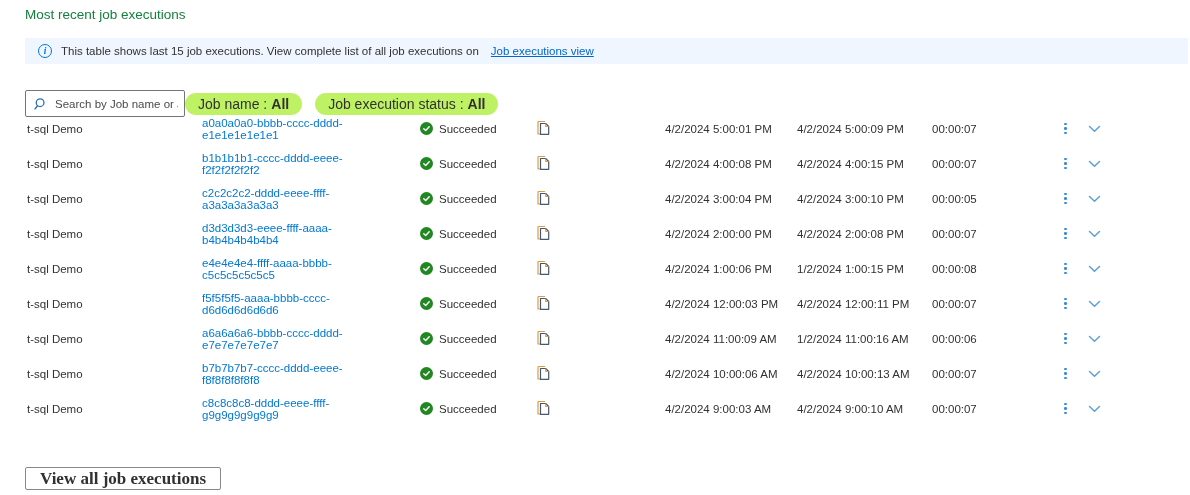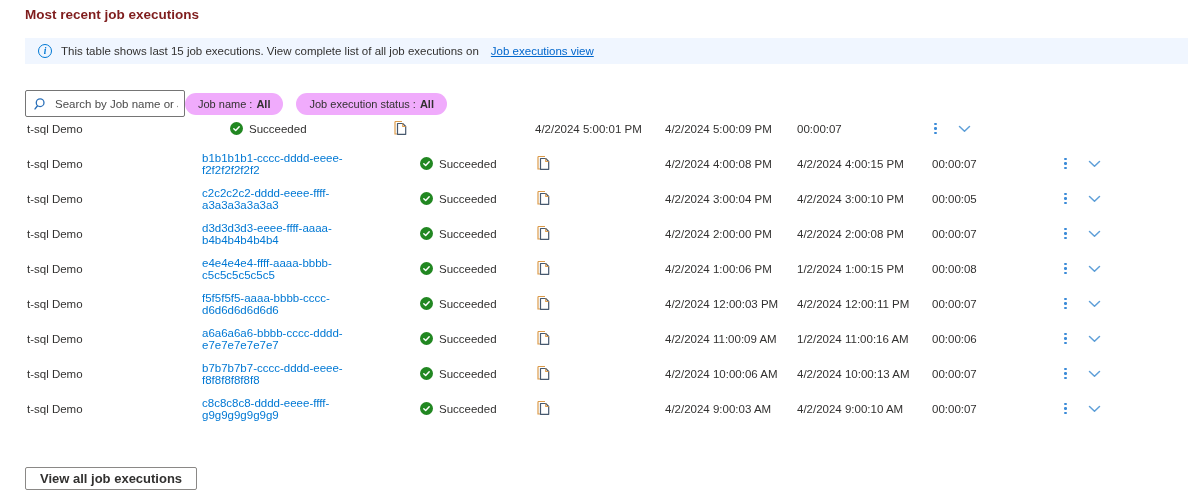--- a/index.html
+++ b/index.html
@@ -1,39 +1,39 @@
 <!DOCTYPE html>
 <html><head>
 <meta charset="utf-8">
 <style>
   * { margin:0; padding:0; box-sizing:border-box; }
   html,body { width:1190px; height:495px; background:#ffffff; overflow:hidden;
               font-family:"Liberation Sans","DejaVu Sans",sans-serif; color:#323130; }
   .page { position:relative; width:1190px; height:495px; }
 
-  .page-title { position:absolute; left:25px; top:7px; font-size:13.5px; font-weight:bold; color:#7f1d1d; }
+  .page-title { position:absolute; left:25px; top:7px; font-size:13.5px; font-weight:normal; color:#15803d; }
 
   .info-banner { position:absolute; left:25px; top:38px; width:1163px; height:26px;
                  background:#F0F6FF; display:flex; align-items:center; padding-left:13px; }
   .info-icon { width:14px; height:14px; border:1px solid #0078D4; border-radius:50%;
                color:#0078D4; font-size:9.5px; line-height:12px; text-align:center;
                font-family:"Liberation Serif","DejaVu Serif",serif; font-style:italic; font-weight:bold;
                flex:0 0 14px; }
   .info-text { font-size:11.5px; margin-left:9px; color:#323130; }
   .info-link { color:#0066CC; text-decoration:underline; cursor:pointer; margin-left:12px; font-size:11.5px; }
 
   .toolbar { position:absolute; left:25px; top:90px; display:flex; align-items:center; }
   .search-box { width:160px; height:27px; border:1px solid #757575; border-radius:2px; background:#fff;
                 display:flex; align-items:center; padding:0 6px 0 8px; }
   .search-box svg { flex:0 0 auto; }
   .search-input { border:none; outline:none; width:100%; margin-left:7px; font-size:11.5px;
                   color:#323130; font-family:"Liberation Sans","DejaVu Sans",sans-serif; background:transparent; }
   .search-input::placeholder { color:#4a4a4a; opacity:1; }
-  .pill { height:22px; border-radius:11px; background:#f0abfc; display:inline-flex; align-items:center;
-          padding:0 13px; font-size:11px; color:#323130; cursor:pointer; white-space:nowrap; }
+  .pill { height:22px; border-radius:11px; background:#bef264; display:inline-flex; align-items:center;
+          padding:0 13px; font-size:14px; color:#323130; cursor:pointer; white-space:nowrap; }
   .pill b { font-weight:bold; margin-left:4px; }
   .pill + .pill { margin-left:13px; }
   .pill:first-of-type { margin-left:16px; }
 
   .table-body { position:absolute; left:2px; top:111px; width:1190px; }
   .row { display:grid; grid-template-columns:175px 190px 143px 130px 132px 135px 130px 70px;
          padding-left:25px; height:35px; align-items:center; font-size:11.5px; }
   .cell-jobname { color:#323130; }
   .cell-id { color:#0078D4; cursor:pointer; }
   .cell-status { display:flex; align-items:center;padding-left:28px; }
@@ -42,23 +42,23 @@
   .status-icon svg { display:block; }
   .cell-copy { display:flex; }
   .copy-btn { cursor:pointer; display:inline-flex; }
   .cell-time, .cell-duration { color:#323130; }
   .cell-actions { display:flex; align-items:center; gap:17px; }
   .ellipsis-v { display:flex; flex-direction:column; gap:2px; cursor:pointer; padding:2px; }
   .ellipsis-v i { width:2.5px; height:2.5px; border-radius:50%; background:#3B8BD8; display:block; }
   .chevron { cursor:pointer; display:inline-flex; padding:2px; }
 
   .view-all-btn { position:absolute; left:25px; top:467px; height:23px; padding:0 14px;
-                  background:#fff; border:1px solid #8A8886; border-radius:2px; font-size:13px;
+                  background:#fff; border:1px solid #8A8886; border-radius:2px; font-size:17px;
                   font-weight:bold; color:#323130; cursor:pointer;
-                  font-family:Liberation Sans, sans-serif; }
+                  font-family:Liberation Serif, serif; }
 </style>
 </head>
 <body>
 
 <div class="page">
 
   <div class="page-title">Most recent job executions</div>
 
   <div class="info-banner">
     <span class="info-icon">i</span>
@@ -80,20 +80,21 @@
     </div>
     <div class="pill">
       <span>Job execution status :</span>
       <b>All</b>
     </div>
   </div>
 
   <div class="table-body">
     <div class="row">
       <div class="cell-jobname">t-sql Demo</div>
+      <a class="cell-id">a0a0a0a0-bbbb-cccc-dddd-e1e1e1e1e1e1</a>
       <div class="cell-status">
         <span class="status-icon">
           <svg width="9" height="9" viewBox="0 0 10 10">
               <path d="M2 5.2 L4.1 7.3 L8 3" fill="none" stroke="#ffffff" stroke-width="1.6" stroke-linecap="round" stroke-linejoin="round"></path>
             </svg>
         </span>
         <span>Succeeded</span>
       </div>
       <div class="cell-copy">
         <span class="copy-btn">

